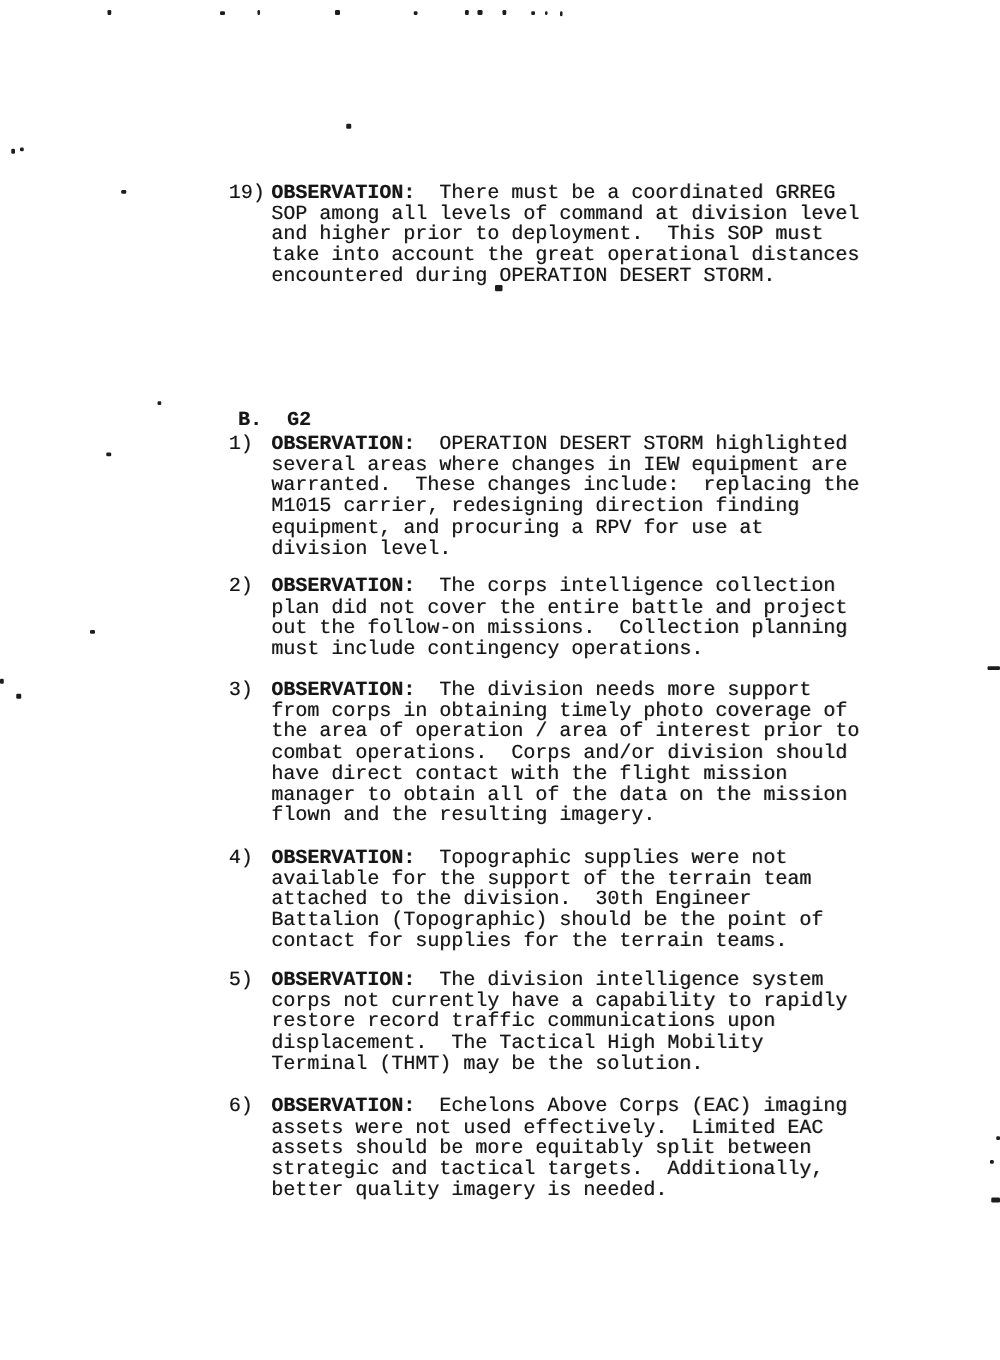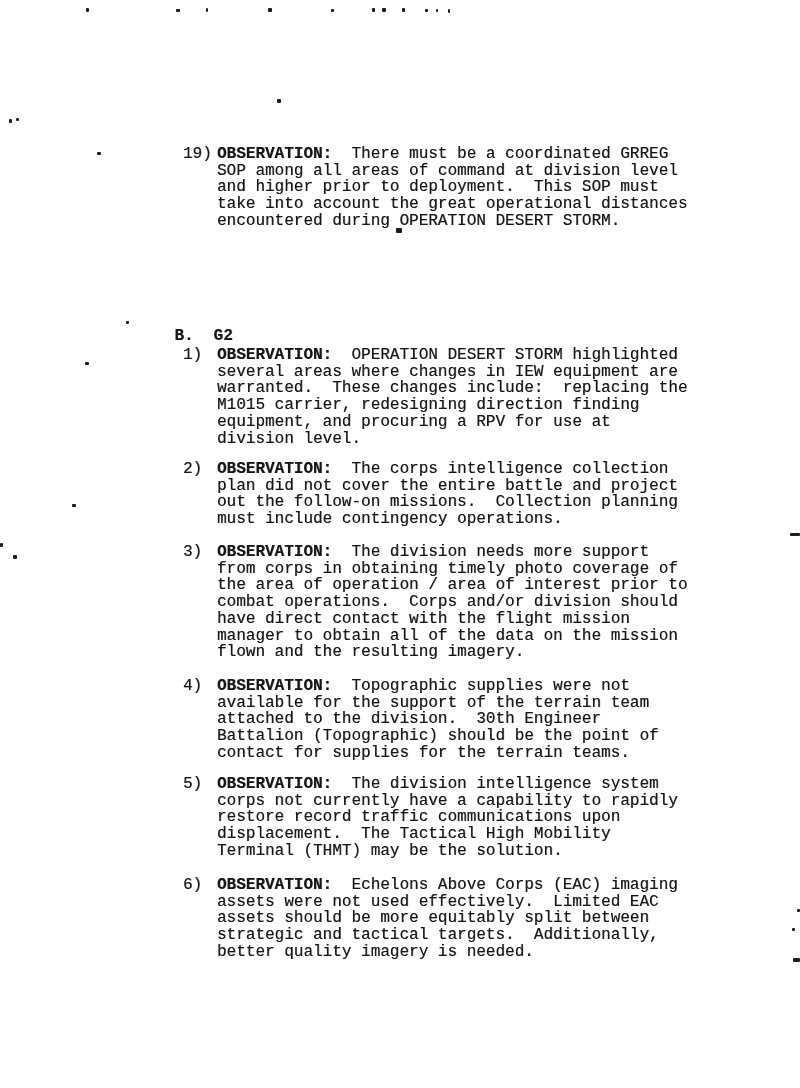--- a/index.html
+++ b/index.html
@@ -12,33 +12,33 @@
   .page{
     position:absolute;inset:0;overflow:hidden;background:#ffffff;
     color:#161616;
     font-size:16px;line-height:16.7px;
     text-shadow:0.45px 0 0 rgba(22,22,22,.5);
   }
   .item{position:absolute;left:183px;width:530px;}
   .num{position:absolute;left:0;top:0;white-space:pre;}
   .body{margin-left:34px;white-space:pre;}
   .obs-label{font-weight:bold;text-align:right;}
-  .heading{position:absolute;left:136px;top:311px;font-weight:bold;white-space:pre;}
+  .heading{position:absolute;left:152px;top:311px;font-weight:bold;white-space:pre;}
   .sec-title{display:inline-block;margin-left:20px;}
   .speck{position:absolute;background:#1d1d1d;border-radius:1px;}
 </style>
 </head>
 <body>
 
 <div class="page">
 
   <div class="item" style="top:146px">
     <span class="num">19)</span>
     <div class="body"><b class="obs-label">OBSERVATION:</b><span>  There must be a coordinated GRREG
-SOP among all areas of command at division level
+SOP among all levels of command at division level
 and higher prior to deployment.  This SOP must
 take into account the great operational distances
 encountered during OPERATION DESERT STORM.</span></div>
   </div>
 
   <div class="heading">
     <span class="sec-letter">B.</span><span class="sec-title">G2</span>
   </div>
 
   <div class="item" style="top:347px">

